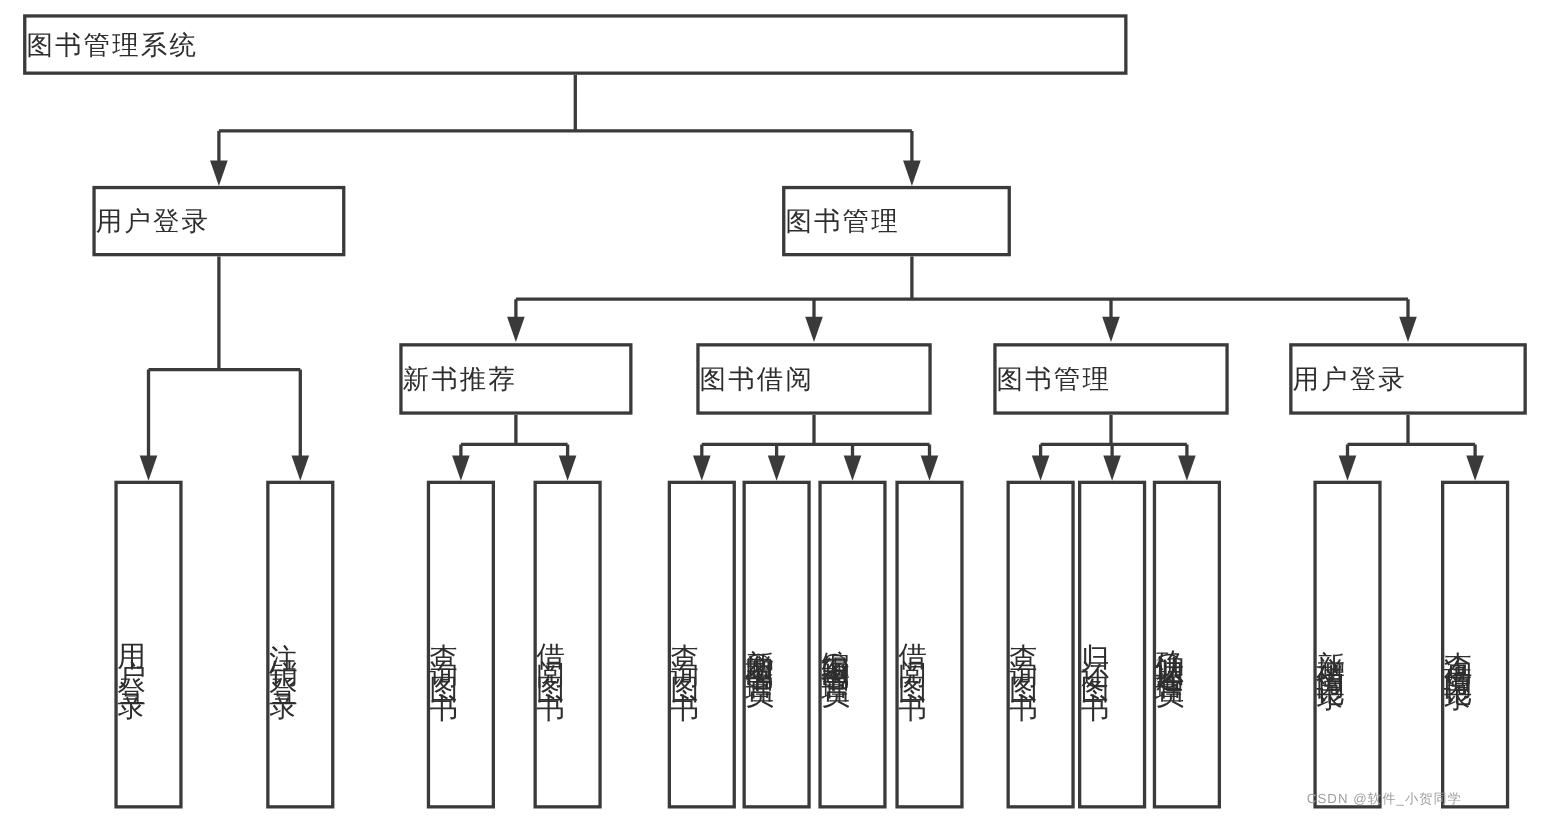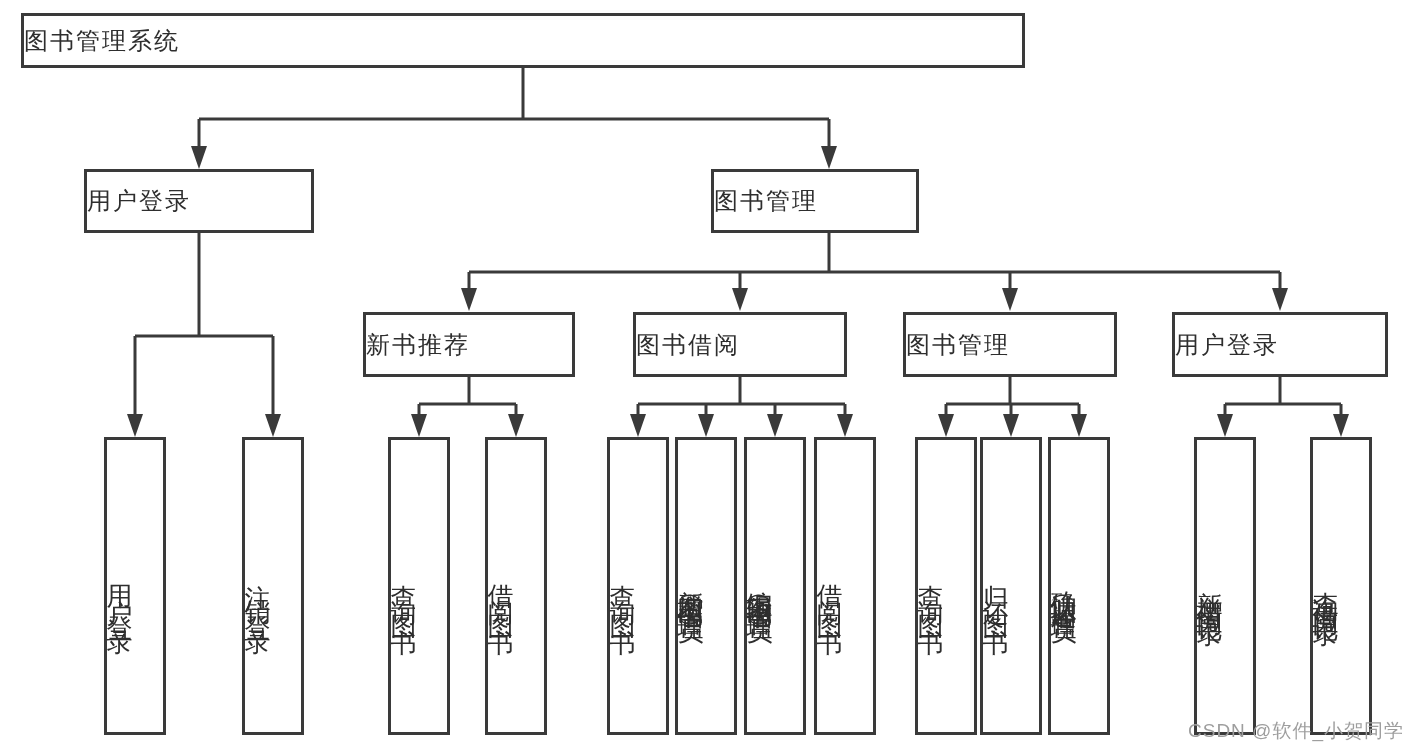--- a/index.html
+++ b/index.html
@@ -17,21 +17,21 @@
   }
   .leaf{width:62px;top:437px;height:298px;}
   .vert{
     writing-mode:vertical-rl;text-orientation:mixed;
     font-size:26px;line-height:1;
   }
   .sp4{letter-spacing:15px;margin-bottom:-15px;}
   .sp6{letter-spacing:6px;margin-bottom:-6px;}
   .sp9{letter-spacing:4px;margin-bottom:-4px;}
   .watermark{
-    position:absolute;left:1188px;top:718px;font-size:19px;letter-spacing:1px;
+    position:absolute;left:1188px;top:718px;font-size:12px;letter-spacing:1px;
     color:#9e9e9e;white-space:nowrap;
   }
 </style>
 </head>
 <body>
 
 <div class="canvas">
 
   <svg class="wires" viewBox="0 0 1405 747">
     <g>

